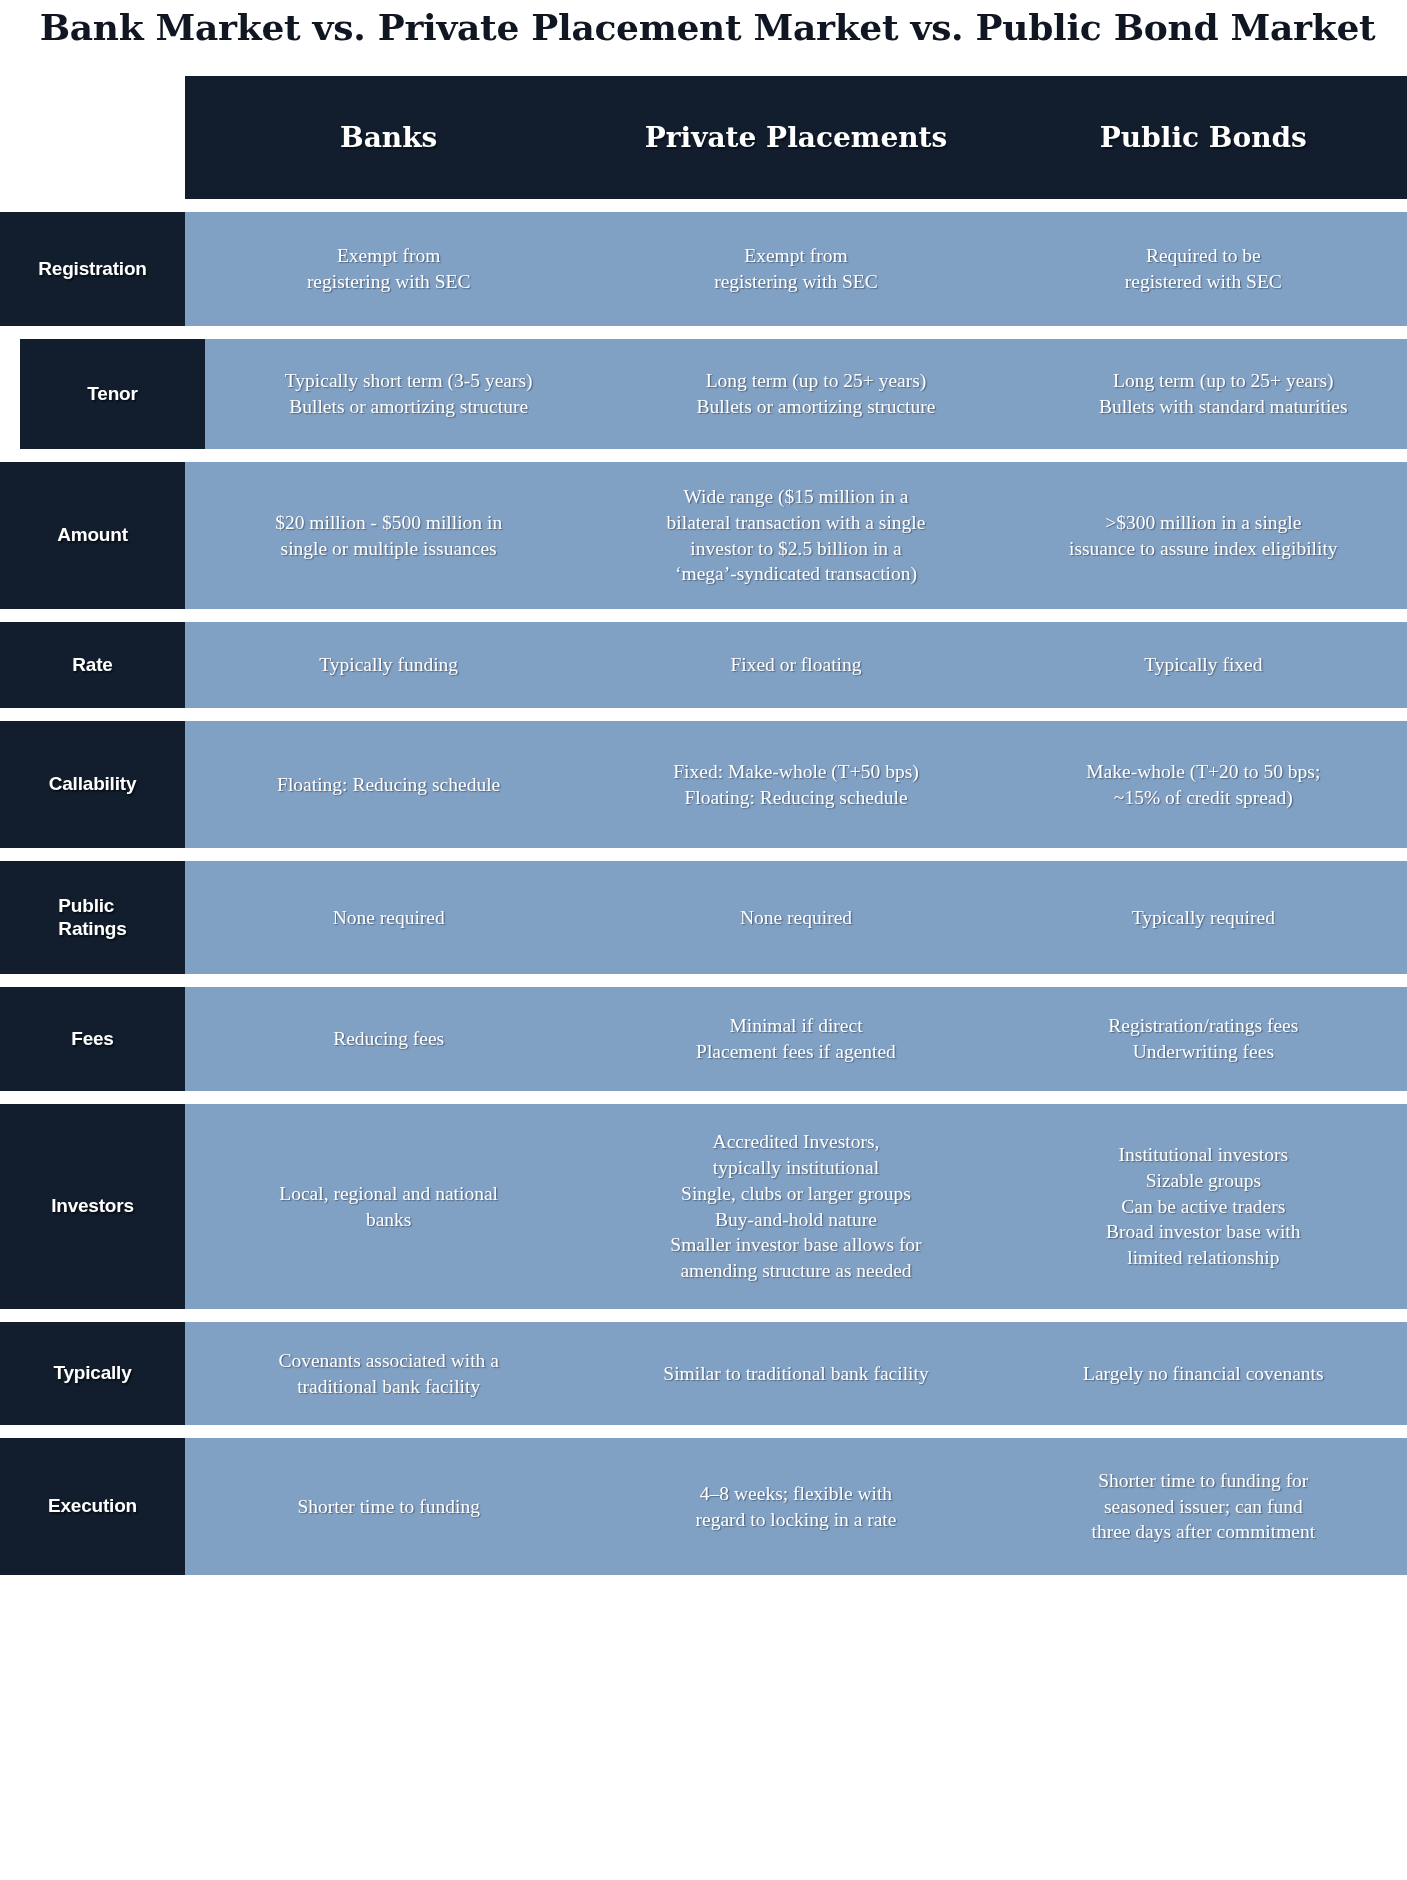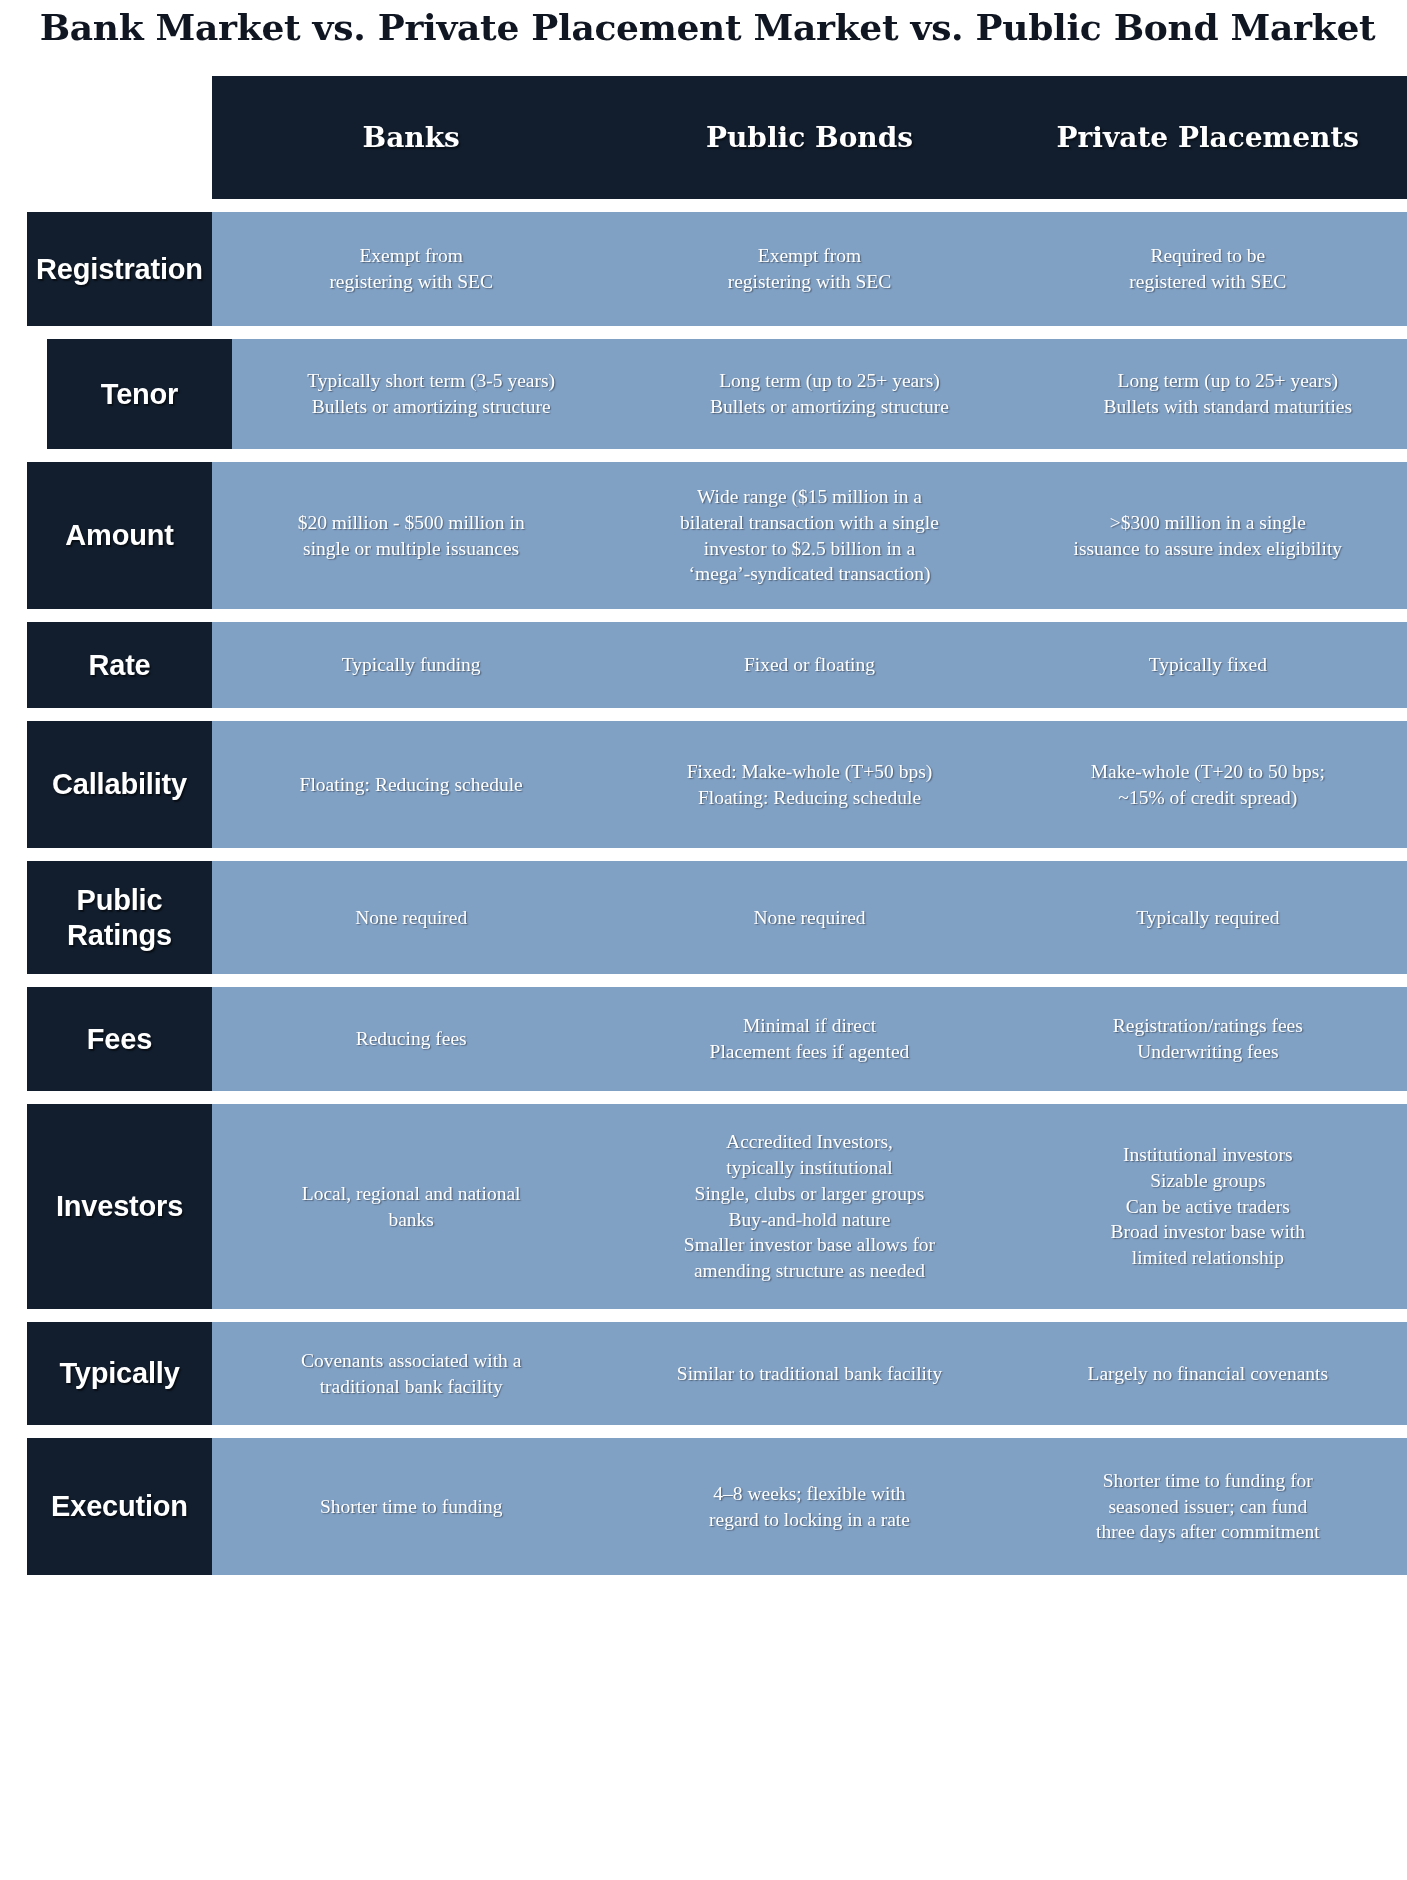--- a/index.html
+++ b/index.html
@@ -35,41 +35,39 @@
   }
 
   
   .table {
     position: absolute;
     left: 0;
     top: 76px;
     width: 1407px;
     display: flex;
     flex-direction: column;
-    padding-left: 27px;
   }
 
   .row {
     display: flex;
     width: 100%;
     margin-bottom: 13px;
   }
 
   .label-cell {
     width: 185px;
     flex: 0 0 185px;
     background: #121e2e;
     color: #ffffff;
     display: flex;
     align-items: center;
     justify-content: center;
-    text-align: center;
     font-family: "Liberation Sans", sans-serif;
     font-weight: 700;
-    font-size: 29px;
+    font-size: 19px;
     line-height: 1.2;
     letter-spacing: -0.2px;
     text-shadow: 1.5px 1.5px 1.5px rgba(0,0,0,0.55);
   }
 
   .label-cell.spacer {
     background: transparent;
   }
 
   .cells {
@@ -110,22 +108,22 @@
 
 <div id="page">
 
   <div class="title">Bank Market vs. Private Placement Market vs. Public Bond Market</div>
 
   <div class="table" id="table-root">
       <div class="row" style="height: 123px;">
         <div class="label-cell spacer"></div>
         <div class="cells header">
           <div class="cell head">Banks</div>
+          <div class="cell head">Private Placements</div>
           <div class="cell head">Public Bonds</div>
-          <div class="cell head">Private Placements</div>
         </div>
       </div>
       <div class="row" style="height: 114px;">
         <div class="label-cell">Registration</div>
         <div class="cells">
           <div class="cell">Exempt from<br>registering with SEC</div>
           <div class="cell">Exempt from<br>registering with SEC</div>
           <div class="cell">Required to be<br>registered with SEC</div>
         </div>
       </div>

